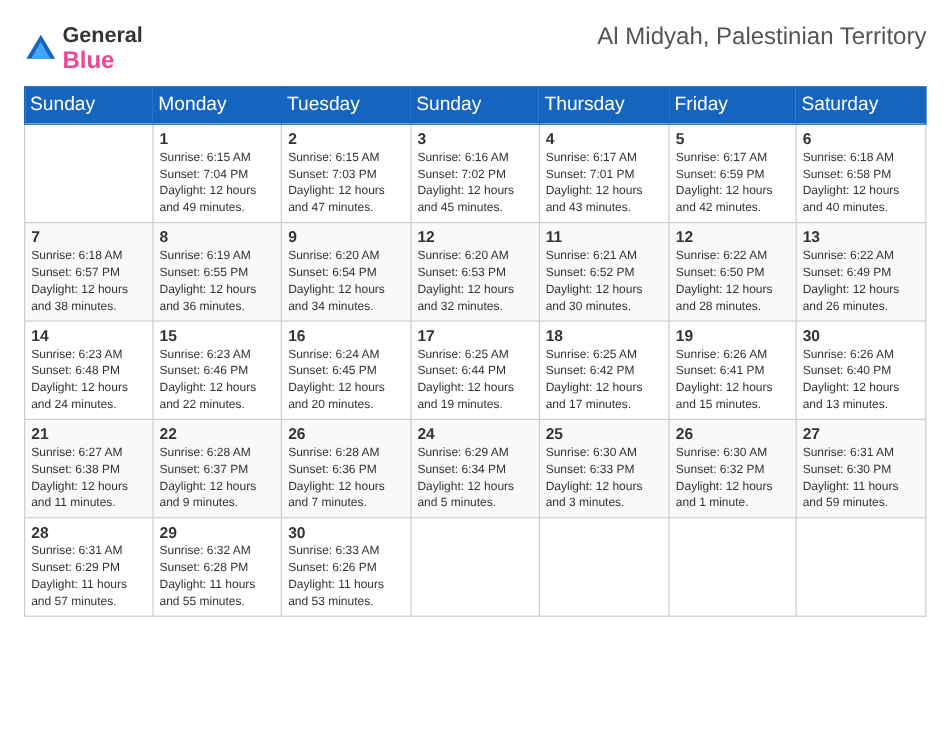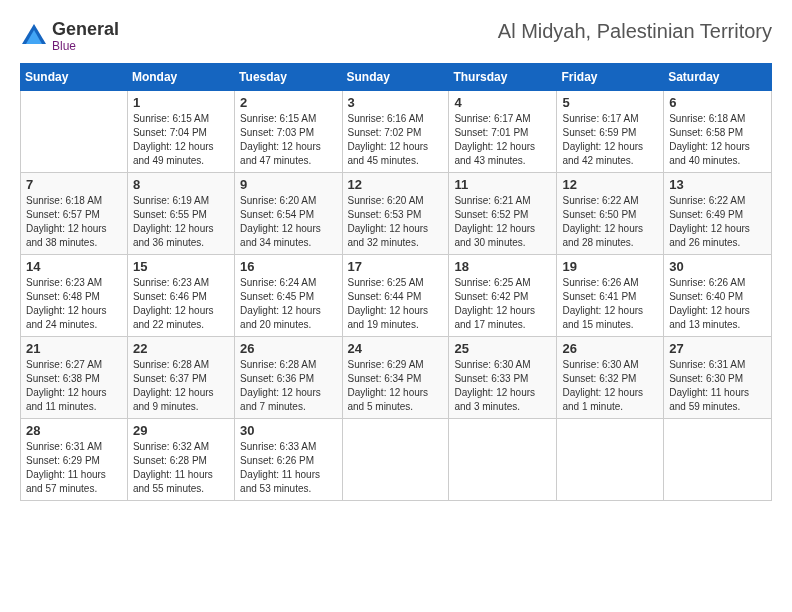--- a/index.html
+++ b/index.html
@@ -25,23 +25,23 @@
       display: flex;
       flex-direction: column;
       line-height: 1.1;
     }
     .logo-general {
       font-size: 18px;
       font-weight: bold;
       color: #333;
     }
     .logo-blue {
-      font-size: 12px;
-      font-weight: normal;
-      color: #701a75;
+      font-size: 20px;
+      font-weight: bold;
+      color: #ec4899;
     }
     .logo-icon {
       width: 28px;
       height: 28px;
       margin-right: 4px;
     }
     .title-section {
       text-align: right;
     }
     .month-title {
@@ -58,22 +58,22 @@
       border-collapse: collapse;
       font-size: 11px;
     }
     thead tr {
       background-color: #1565c0;
       color: #fff;
     }
     thead th {
       padding: 6px 4px;
       text-align: left;
-      font-weight: bold;
-      font-size: 12px;
+      font-weight: normal;
+      font-size: 16px;
       border: 1px solid #1565c0;
     }
     tbody tr {
       vertical-align: top;
     }
     tbody td {
       border: 1px solid #ccc;
       padding: 4px 5px;
       min-height: 80px;
       width: 113px;

